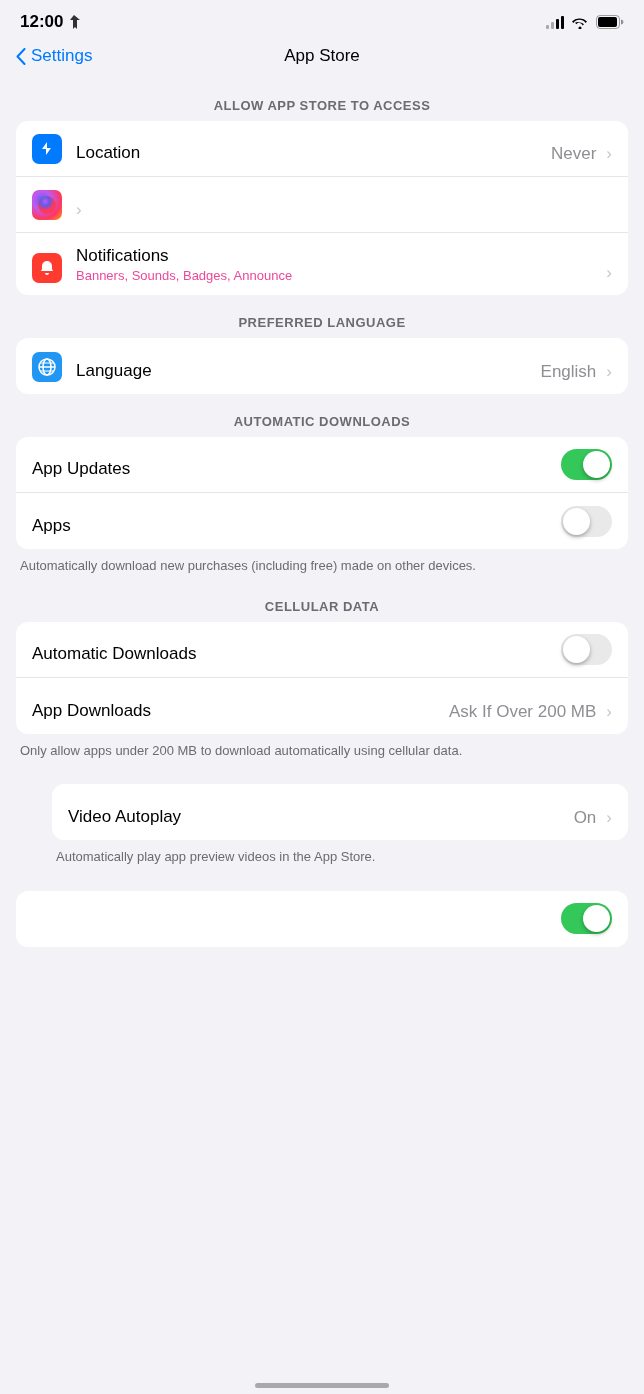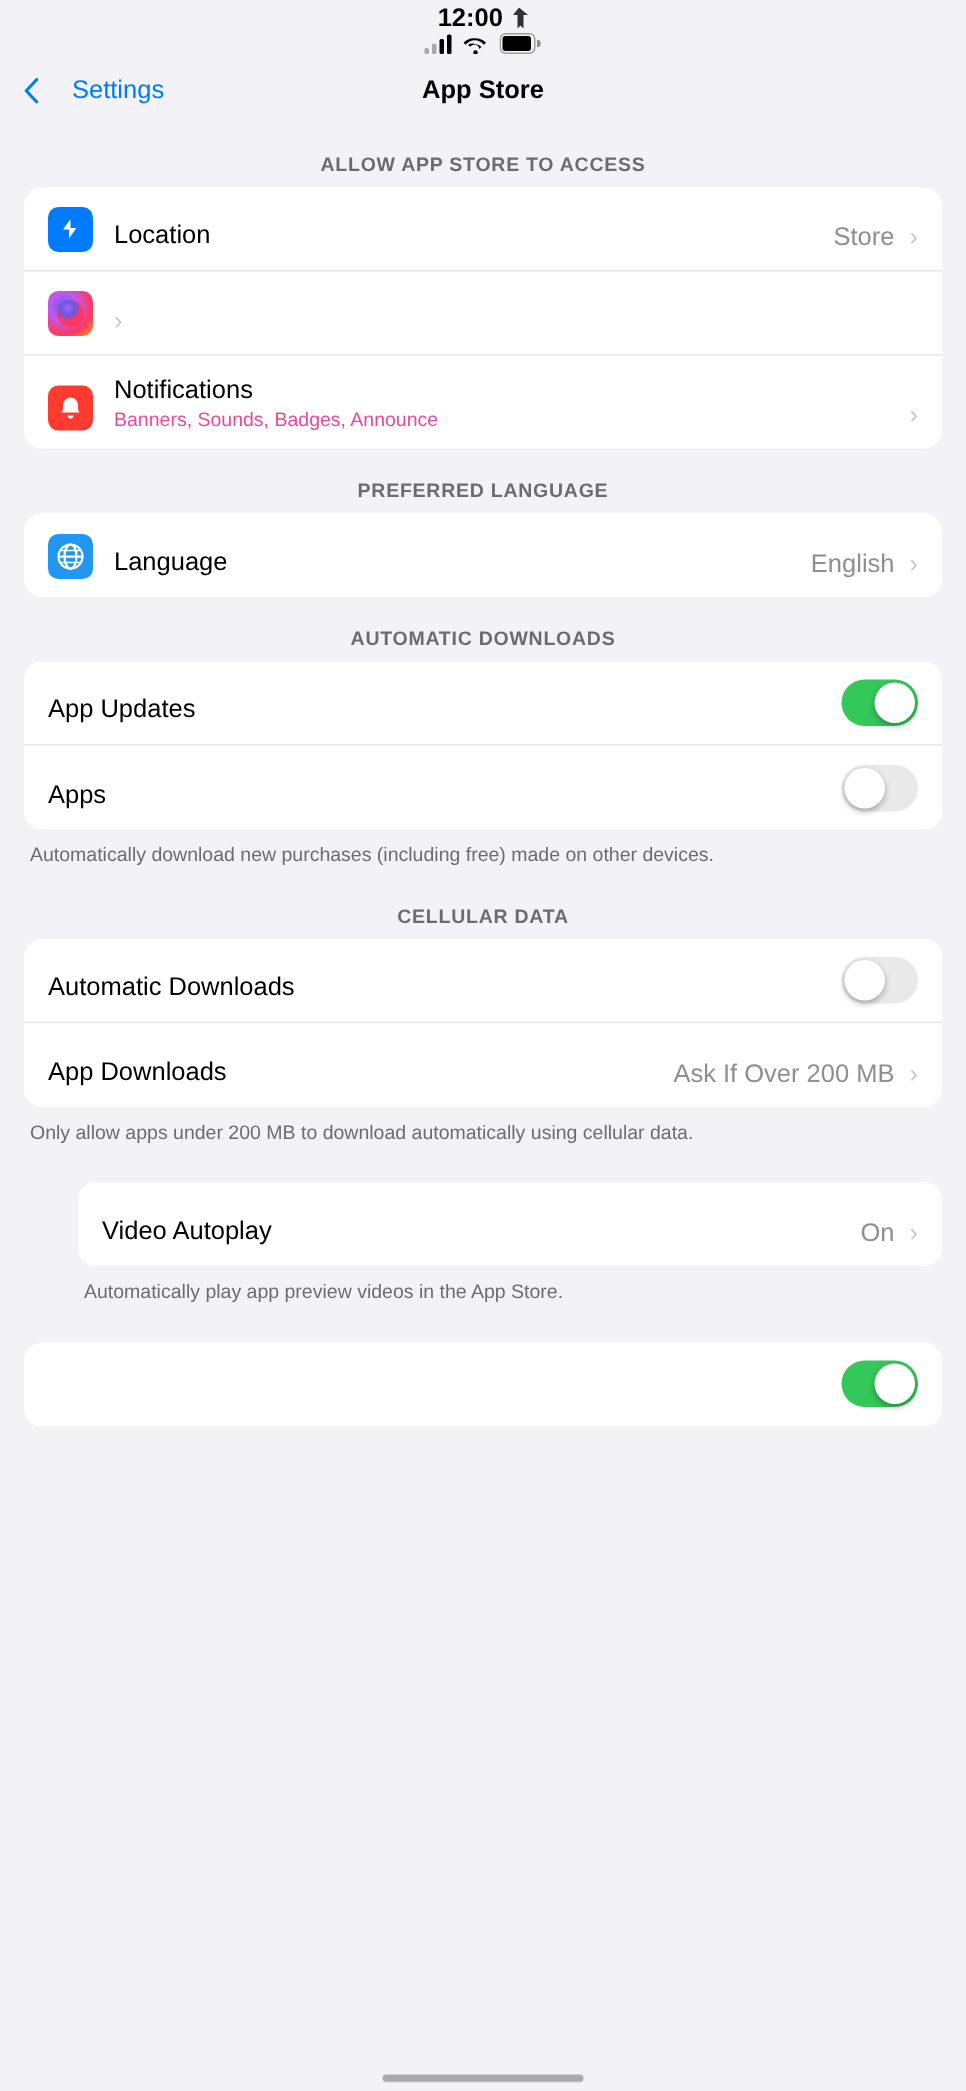--- a/index.html
+++ b/index.html
@@ -10,23 +10,22 @@
       width: 644px;
       min-height: 1394px;
       overflow-x: hidden;
     }
 
     
     .status-bar {
       display: flex;
       justify-content: space-between;
       align-items: center;
-      padding: 2px 20px 6px 20px;
+      padding: 12px 20px 6px 20px;
       background: #f2f2f7;
-      flex-direction: column;
     }
     .status-time {
       font-size: 17px;
       font-weight: 600;
       color: #000;
       display: flex;
       align-items: center;
       gap: 5px;
     }
     .status-right {
@@ -56,26 +55,26 @@
       position: relative;
     }
     .nav-back {
       position: absolute;
       left: 16px;
       display: flex;
       align-items: center;
       color: #007aff;
       font-size: 17px;
       cursor: pointer;
-      gap: 20px;
+      gap: 3px;
     }
     .nav-back svg { margin-right: 2px; }
     .nav-title {
       font-size: 17px;
-      font-weight: 700;
+      font-weight: 400;
       color: #000;
     }
 
     
     .section-label {
       font-size: 13px;
       color: #6c6c70;
       text-transform: uppercase;
       letter-spacing: 0.5px;
       padding: 20px 20px 8px 20px;
@@ -264,21 +263,21 @@
   <div class="settings-row">
     <div class="row-icon icon-blue">
       <svg width="16" height="16" viewBox="0 0 16 16" fill="none">
         <path d="M8 1L3 8h4v6l5-7H8V1z" fill="#fff"></path>
       </svg>
     </div>
     <div class="row-content">
       <div class="row-title">Location</div>
     </div>
     <div class="row-right">
-      <span class="row-value">Store</span>
+      <span class="row-value">Never</span>
       <span class="chevron">›</span>
     </div>
   </div>
 
   <div class="settings-row">
     <div class="row-icon">
       <div class="siri-icon">
         <svg width="18" height="18" viewBox="0 0 18 18">
           <circle cx="9" cy="9" r="9" fill="url(#siriGrad)"></circle>
           <defs>

